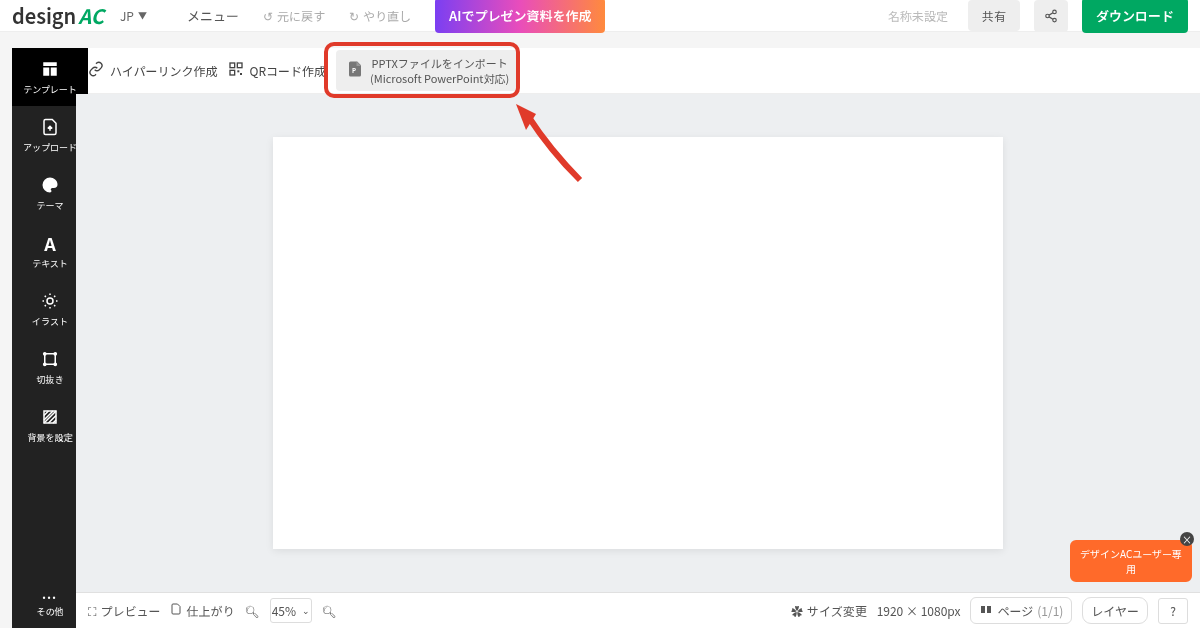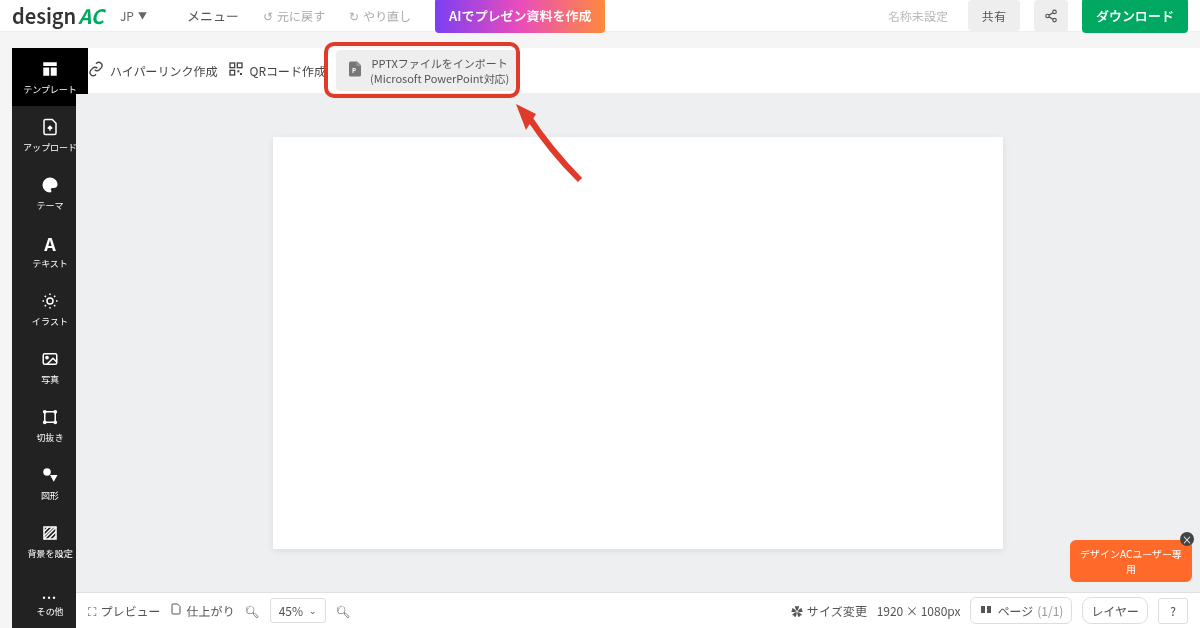--- a/index.html
+++ b/index.html
@@ -38,21 +38,21 @@
 
 .canvas-area { position: absolute; left: 76px; top: 94px; right: 0; bottom: 36px; background: #edeff1; display: flex; align-items: center; justify-content: center; }
 .canvas { width: 730px; height: 412px; background: #fff; box-shadow: 0 2px 8px rgba(0,0,0,0.08); }
 
 
 .arrow-svg { position: absolute; left: 500px; top: 100px; width: 100px; height: 90px; z-index: 51; pointer-events: none; }
 
 
 .bottombar { position: absolute; left: 76px; right: 0; bottom: 0; height: 36px; background: #fff; border-top: 1px solid #e0e0e0; display: flex; align-items: center; padding: 0 12px; gap: 10px; font-size: 12px; color: #555; }
 .bb-item { display: flex; align-items: center; gap: 4px; cursor: pointer; }
-.zoom-box { border: 1px solid #ddd; padding: 3px 8px; border-radius: 3px; display: flex; align-items: center; gap: 6px; }
+.zoom-box { border: 1px solid #ddd; padding: 3px 1px; border-radius: 3px; display: flex; align-items: center; gap: 6px; }
 .bb-spacer { flex: 1; }
 .bb-right-item { display: flex; align-items: center; gap: 4px; }
 .page-box { border: 1px solid #ddd; padding: 4px 8px; border-radius: 6px; display: flex; align-items: center; gap: 4px; }
 .layer-box { border: 1px solid #ddd; padding: 4px 8px; border-radius: 9px; }
 .help-box { border: 1px solid #ddd; width: 30px; height: 26px; border-radius: 3px; display: flex; align-items: center; justify-content: center; }
 
 
 .survey { position: absolute; right: 8px; bottom: 46px; width: 122px; background: #fff; border: 2px solid #ff6a2a; border-radius: 6px; font-size: 10px; overflow: visible; }
 .survey-head { background: #ff6a2a; color: #fff; padding: 4px 6px; text-align: center; }
 .survey-body { padding: 6px; text-align: center; color: #555; }
@@ -176,50 +176,31 @@
         <svg width="18" height="18" viewBox="0 0 24 24" fill="none" stroke="#fff" stroke-width="2">
           <circle cx="12" cy="12" r="4"></circle>
           <path d="M12 2v2M12 20v2M4 12H2M22 12h-2M5 5l1.5 1.5M17.5 17.5L19 19M5 19l1.5-1.5M17.5 6.5L19 5"></path>
         </svg>
       </span>
     <span>イラスト</span>
   </div>
   <div class="side-item">
     <span class="side-icon">
         <svg width="18" height="18" viewBox="0 0 24 24" fill="none" stroke="#fff" stroke-width="2">
-          <rect x="3" y="5" width="18" height="14" rx="2"></rect>
-          <circle cx="8" cy="10" r="1.5" fill="#fff"></circle>
-          <path d="M21 16l-5-5-8 8"></path>
-        </svg>
-      </span>
-    <span>写真</span>
-  </div>
-  <div class="side-item">
-    <span class="side-icon">
-        <svg width="18" height="18" viewBox="0 0 24 24" fill="none" stroke="#fff" stroke-width="2">
           <rect x="5" y="5" width="14" height="14"></rect>
           <circle cx="5" cy="5" r="1.5" fill="#fff"></circle>
           <circle cx="19" cy="5" r="1.5" fill="#fff"></circle>
           <circle cx="5" cy="19" r="1.5" fill="#fff"></circle>
           <circle cx="19" cy="19" r="1.5" fill="#fff"></circle>
         </svg>
       </span>
     <span>切抜き</span>
   </div>
   <div class="side-item">
     <span class="side-icon">
-        <svg width="18" height="18" viewBox="0 0 24 24" fill="#fff">
-          <circle cx="8" cy="8" r="5"></circle>
-          <path d="M12 12l10 0 -5 9z"></path>
-        </svg>
-      </span>
-    <span>図形</span>
-  </div>
-  <div class="side-item">
-    <span class="side-icon">
         <svg width="18" height="18" viewBox="0 0 24 24" fill="none" stroke="#fff" stroke-width="2">
           <rect x="4" y="4" width="16" height="16"></rect>
           <path d="M4 10l6-6M4 16l12-12M4 20l16-16M10 20l10-10M16 20l4-4"></path>
         </svg>
       </span>
     <span>背景を設定</span>
   </div>
   <div class="side-more">
     <span style="letter-spacing:2px">•••</span>
     <span>その他</span>

